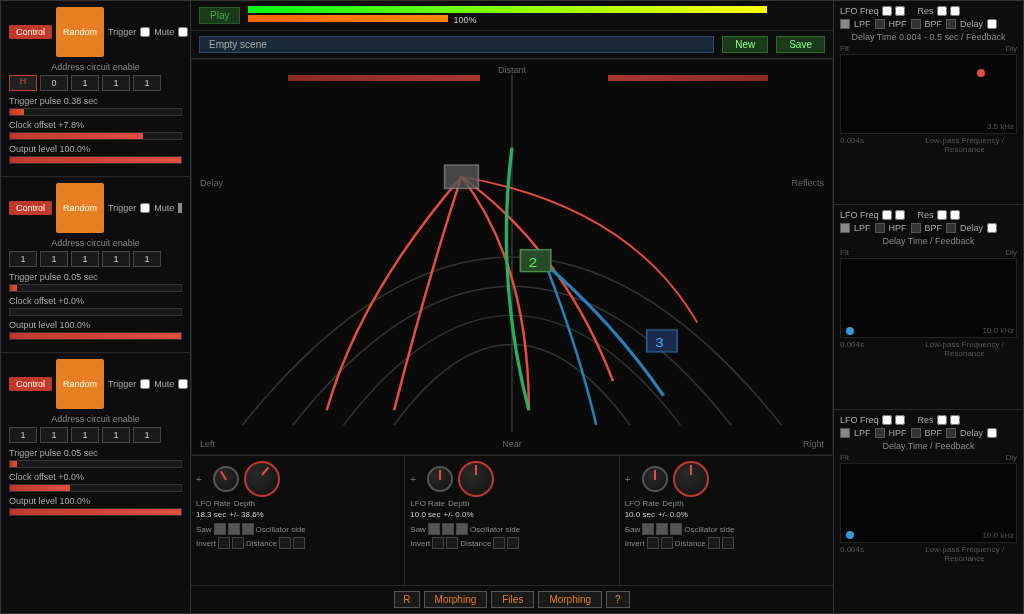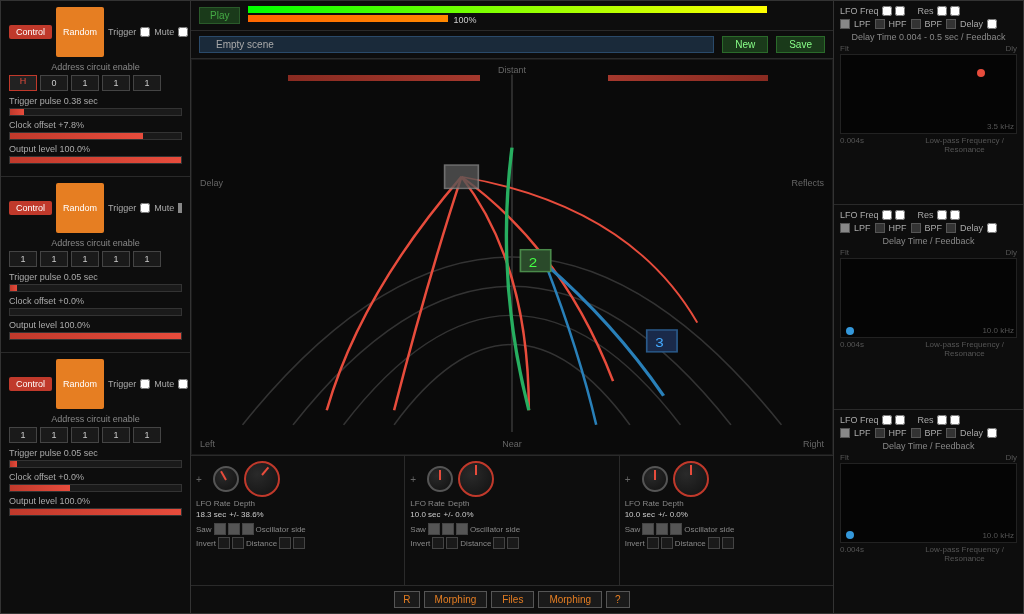--- a/index.html
+++ b/index.html
@@ -162,21 +162,21 @@
       padding: 5px 8px;
       gap: 8px;
       border-bottom: 1px solid #2a2a2a;
       height: 28px;
     }
     .scene-input {
       flex: 1;
       background: #1a2a3a;
       border: 1px solid #2a4a6a;
       color: #aaa;
-      padding: 2px 16px;
+      padding: 2px 9px;
       font-size: 10px;
     }
     .btn-new, .btn-save {
       background: #1a3a1a;
       border: 1px solid #2a6a2a;
       color: #8f8;
       padding: 2px 12px;
       font-size: 10px;
       cursor: pointer;
     }

